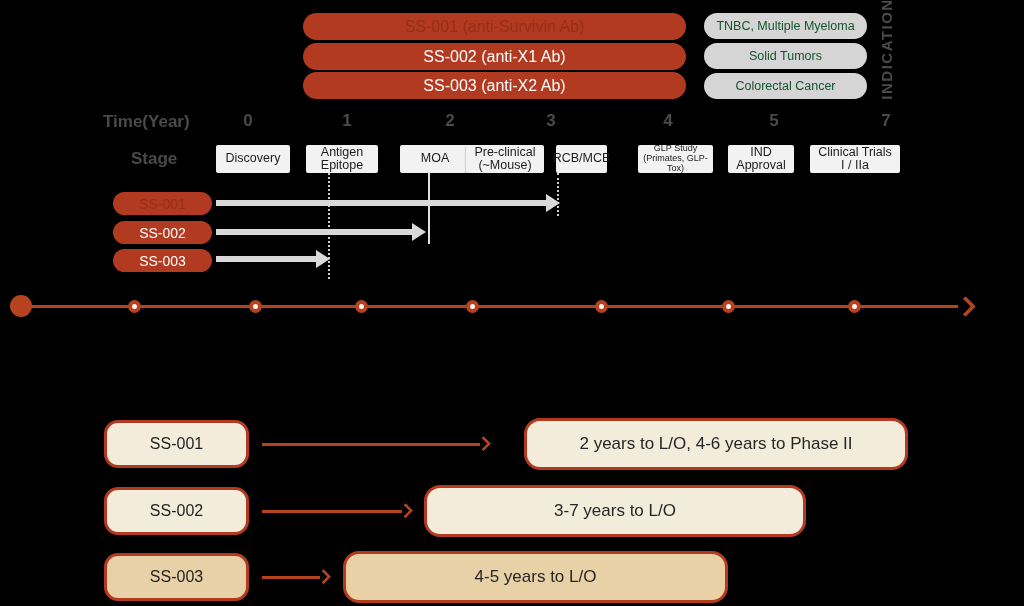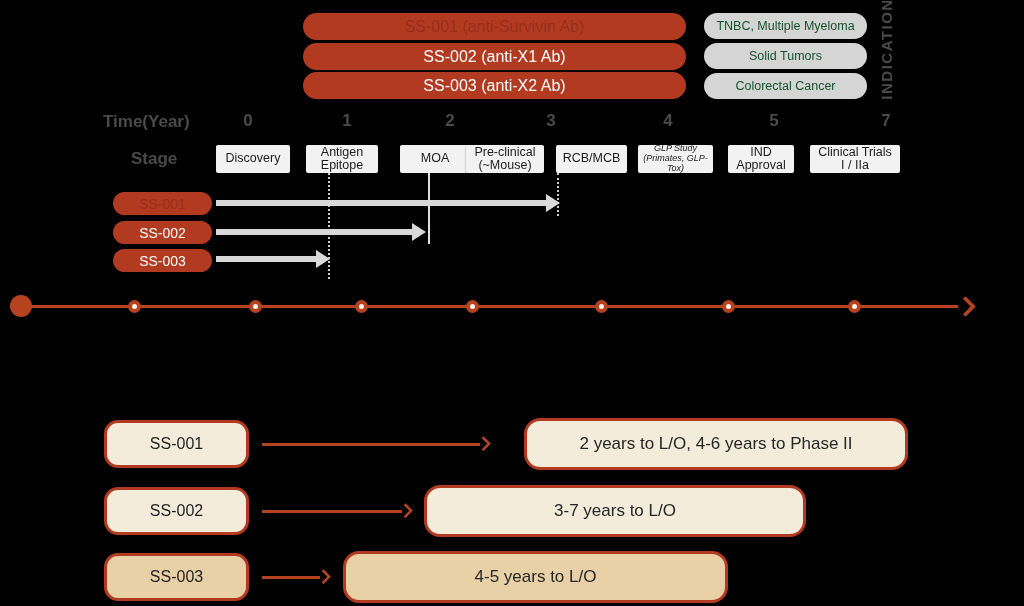--- a/index.html
+++ b/index.html
@@ -120,22 +120,22 @@
       <div class="year-num" style="left: 774px;">5</div>
       <div class="year-num" style="left: 886px;">7</div>
     </div>
   <div id="stages">
       <div class="stage-box" style="left: 216px; width: 74px;">Discovery</div>
       <div class="stage-box" style="left: 306px; width: 72px;">Antigen
 Epitope</div>
       <div class="stage-box" style="left: 400px; width: 70px;">MOA</div>
       <div class="stage-box" style="left: 466px; width: 78px;">Pre-clinical
 (~Mouse)</div>
-      <div class="stage-box" style="left: 556px; width: 71px;">RCB/MCB</div>
-      <div class="stage-box small" style="left: 638px; width: 75px; font-style: italic;">GLP Study
+      <div class="stage-box" style="left: 556px; width: 51px;">RCB/MCB</div>
+      <div class="stage-box small" style="left: 638px; width: 75px;">GLP Study
 (Primates, GLP-
 Tox)</div>
       <div class="stage-box" style="left: 728px; width: 66px;">IND
 Approval</div>
       <div class="stage-box" style="left: 810px; width: 90px;">Clinical Trials
 I / IIa</div>
     </div>
   <div id="guides">
       <div class="guide dotted" style="left: 328px; top: 173px; height: 106px;"></div>
       <div class="guide solid" style="left: 428px; top: 173px; height: 71px;"></div>

